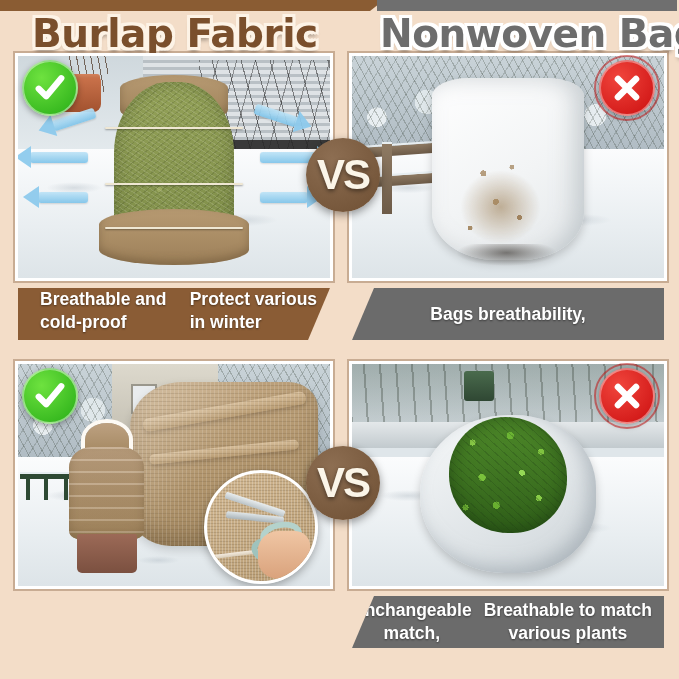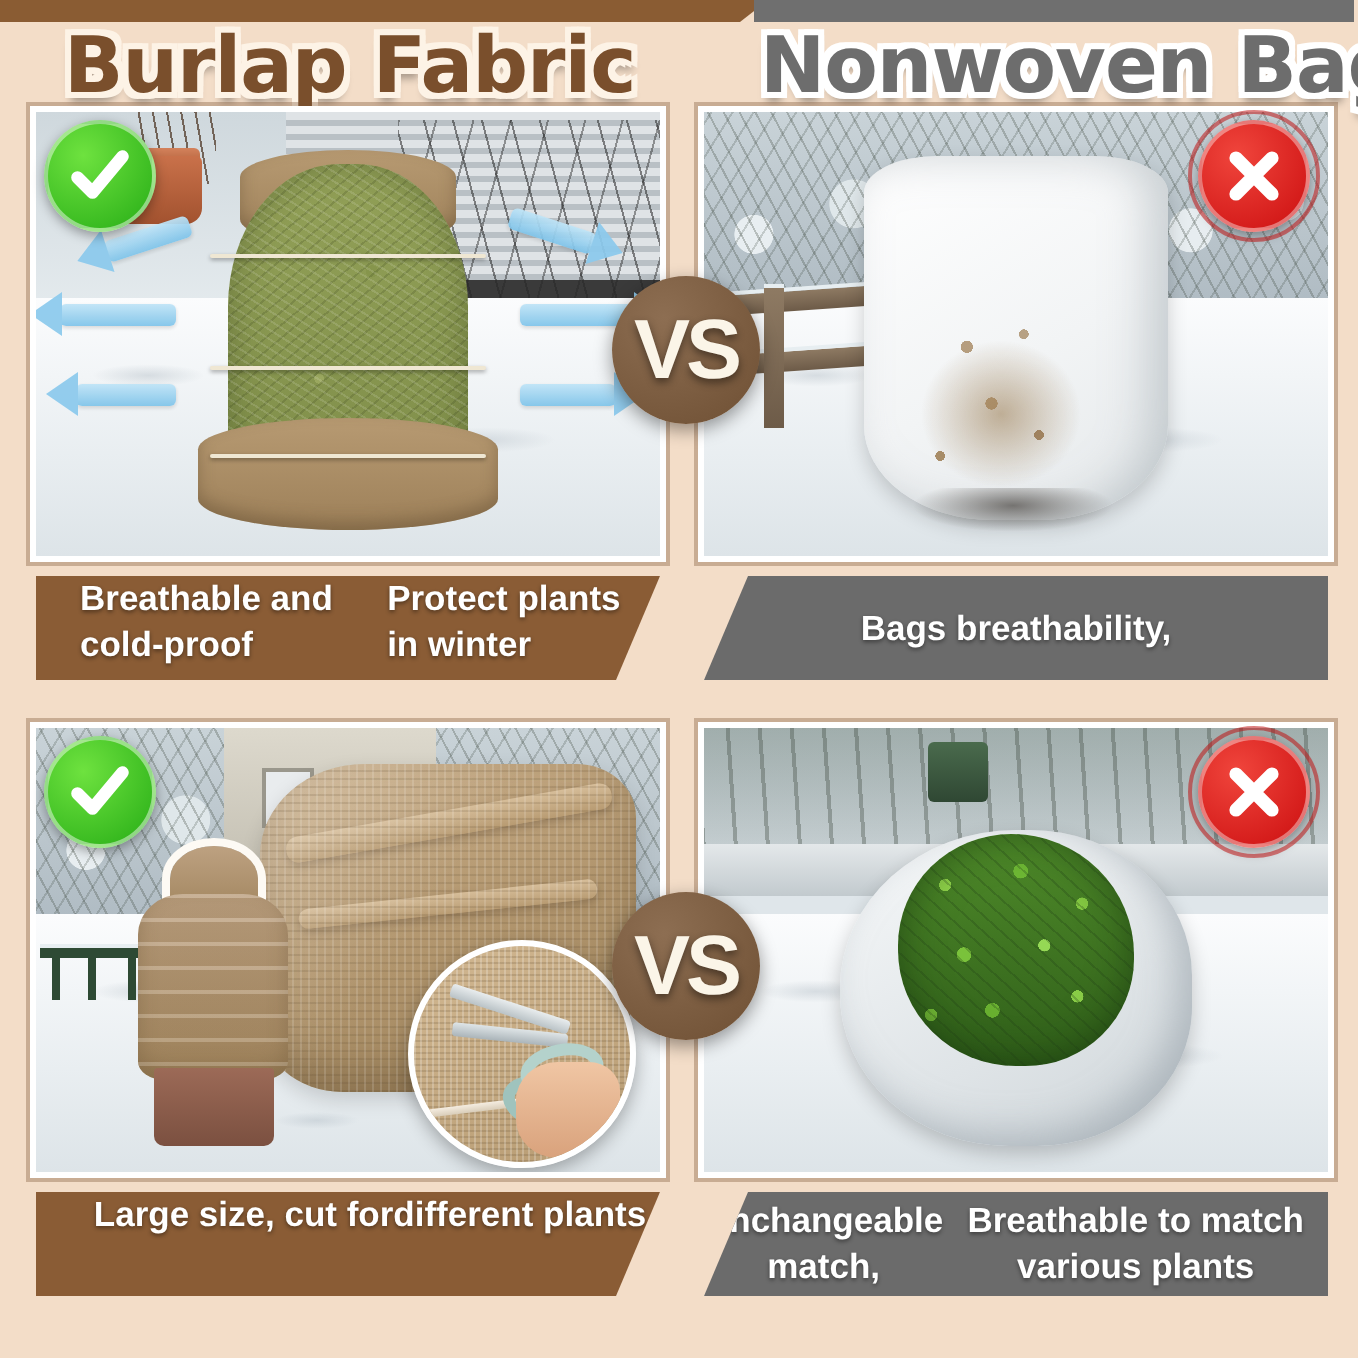--- a/index.html
+++ b/index.html
@@ -391,27 +391,23 @@
     <svg viewBox="0 0 24 24">
       <path d="M6 6 L18 18 M18 6 L6 18" fill="none" stroke="#ffffff" stroke-width="4.4" stroke-linecap="round"></path>
     </svg>
   </div>
 
   <div class="vs vs-top">VS</div>
   <div class="vs vs-bottom">VS</div>
 
   <div class="cap cap-left cap-top">
     <span class="l1">Breathable and cold-proof</span>
-    <span class="l2">Protect plants in winter</span>
+    <span class="l2">Protect various in winter</span>
   </div>
   <div class="cap cap-right cap-top">
     <span class="l1">Bags breathability,</span>
-  </div>
-  <div class="cap cap-left cap-bottom">
-    <span class="l1">Large size, cut for</span>
-    <span class="l2">different plants</span>
   </div>
   <div class="cap cap-right cap-bottom">
     <span class="l1">Unchangeable match,</span>
     <span class="l2">Breathable to match various plants</span>
   </div>
 
 </div>
 
 </body></html>

